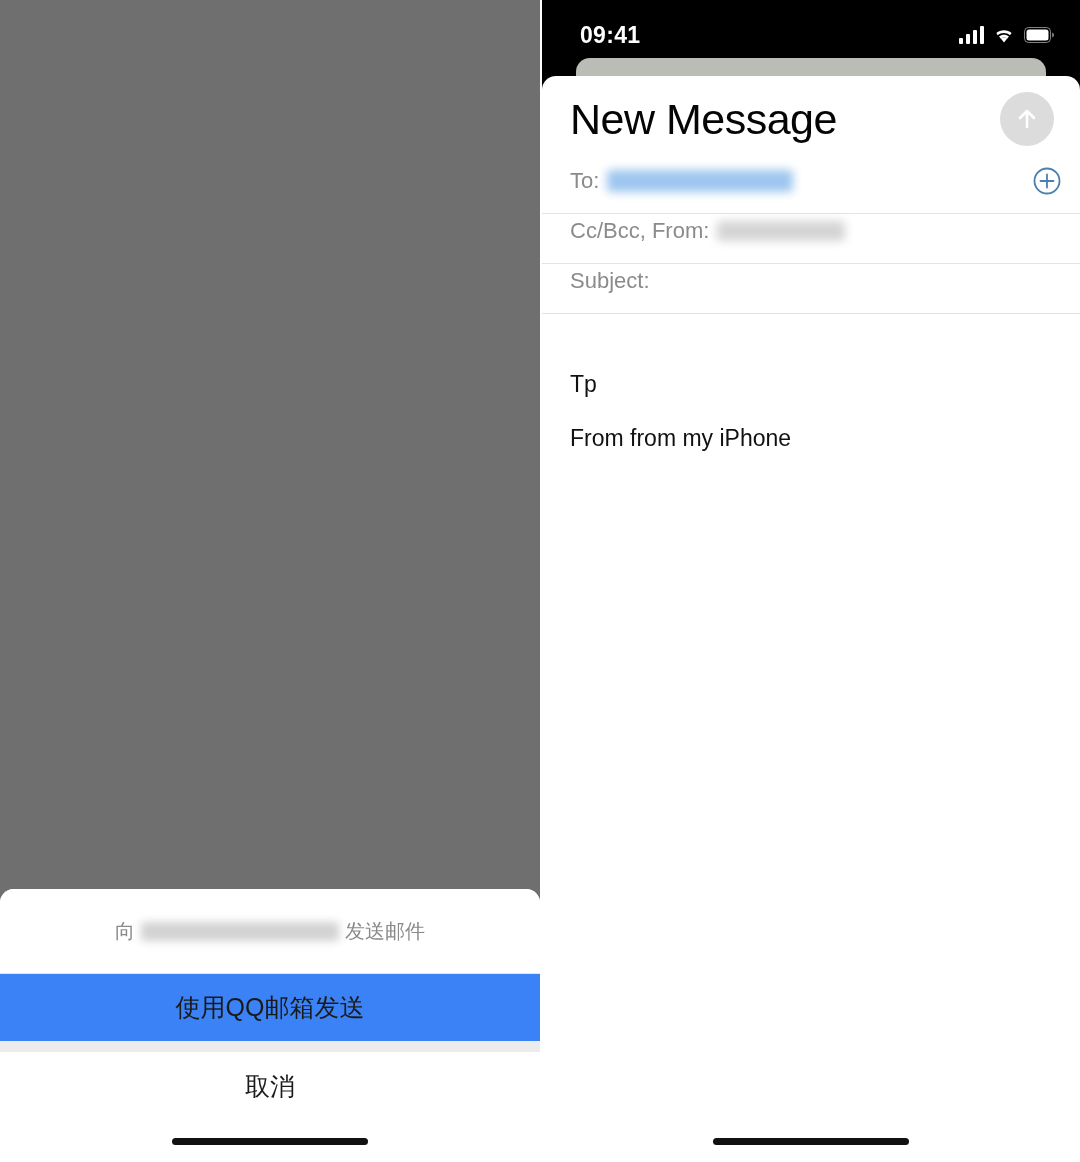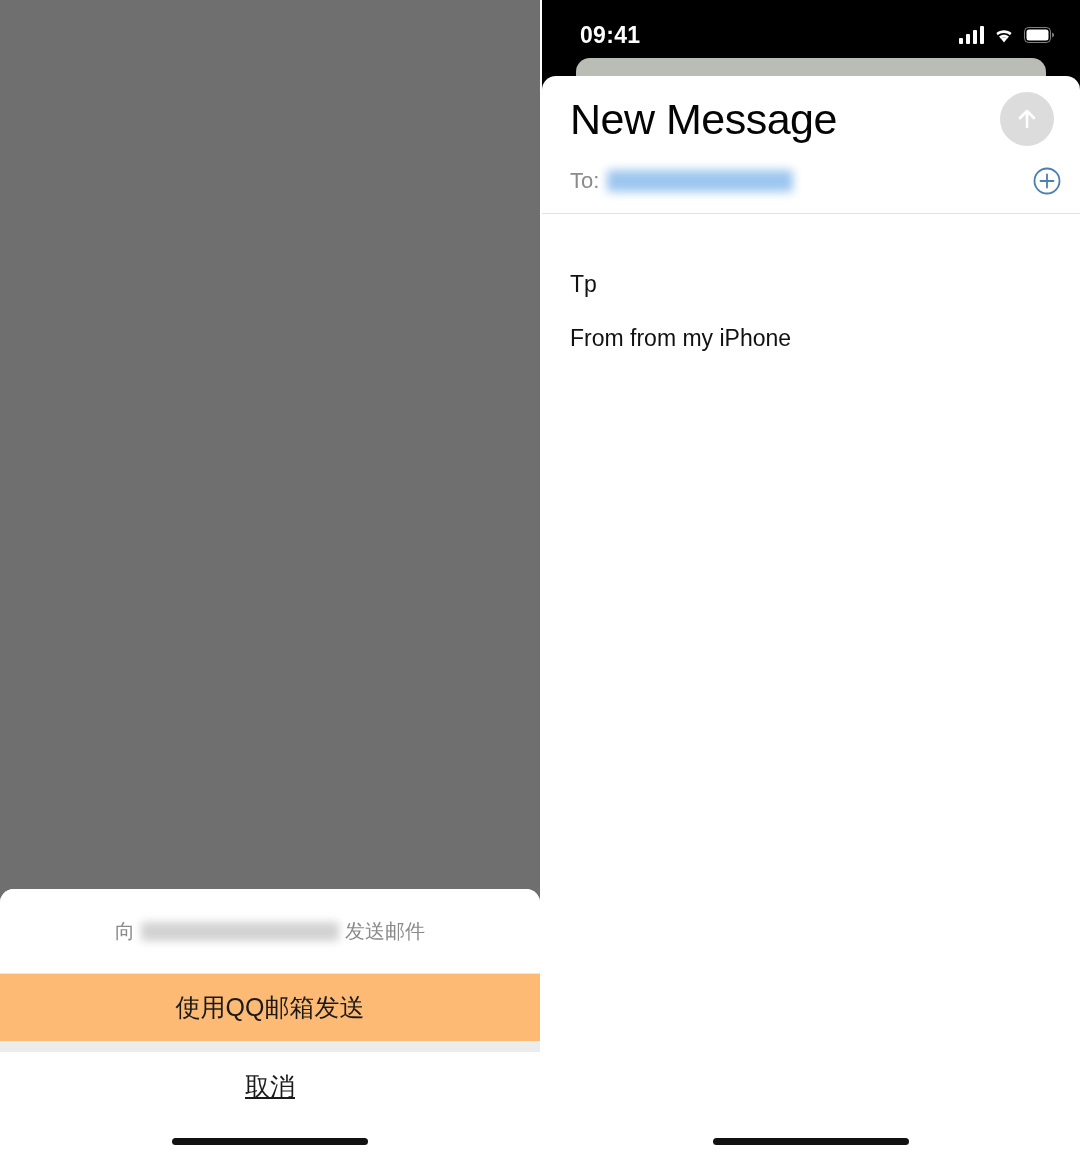--- a/index.html
+++ b/index.html
@@ -88,26 +88,26 @@
   
   .sheet { position:absolute; left:0; bottom:0; width:540px; z-index:60;
            background:#f2f2f2; border-radius:14px 14px 0 0; overflow:hidden; }
   .sheet-head { background:#fff; height:84px; display:flex; align-items:center;
                 justify-content:center; }
   .sheet-head-txt { font-size:20px; color:#8a8a8a; display:flex;
                     align-items:center; gap:2px; }
   .blur-chip { display:inline-block; height:19px; width:198px;
                background:#d2d2d2; filter:blur(4px); border-radius:2px;
                margin:0 4px; }
-  .sheet-item { background:#fdba74; height:68px; display:flex; align-items:center;
+  .sheet-item { background:#3b82f6; height:68px; display:flex; align-items:center;
                 justify-content:center; font-size:25px; color:#1a1a1a;
                 border-top:1px solid #e6e6e6; }
   .sheet-gap { height:11px; background:#ececec; }
   .sheet-cancel { background:#fff; height:68px; display:flex; align-items:center;
-                  justify-content:center; font-size:25px; color:#1a1a1a;text-decoration:underline; }
+                  justify-content:center; font-size:25px; color:#1a1a1a; }
   .home-bar-wrap { background:#fff; height:42px; display:flex;
                    align-items:center; justify-content:center; }
   .home-bar { width:196px; height:7px; border-radius:4px; background:#111; }
 
   
   .panel-right { position:relative; width:540px; height:1162px;
                  background:#000; overflow:hidden;
                  border-left:2px solid #ffffff; }
   .r-statusbar { position:absolute; top:0; left:0; width:538px; height:56px;
                  z-index:30; display:flex; align-items:center;
@@ -303,21 +303,31 @@
           <span class="blur-to"></span>
         </span>
         <span class="field-add">
           <svg width="30" height="30" viewBox="0 0 30 30">
             <circle cx="15" cy="15" r="12.5" fill="none" stroke="#4a7fae" stroke-width="1.8"></circle>
             <path d="M15 8.5v13M8.5 15h13" stroke="#4a7fae" stroke-width="1.8" stroke-linecap="round"></path>
           </svg>
         </span>
       </div>
 
-
+      <div class="field">
+        <span class="field-label">Cc/Bcc, From:</span>
+        <span class="field-val">
+          <span class="blur-from"></span>
+        </span>
+      </div>
+
+      <div class="field">
+        <span class="field-label">Subject:</span>
+        <span class="field-val"></span>
+      </div>
 
       <div class="body-area">
         <div class="body-line">Tp</div>
         <div class="body-gap"></div>
         <div class="body-line">From from my iPhone</div>
       </div>
     </div>
 
     <div class="r-home-wrap">
       <div class="r-home-bar"></div>

